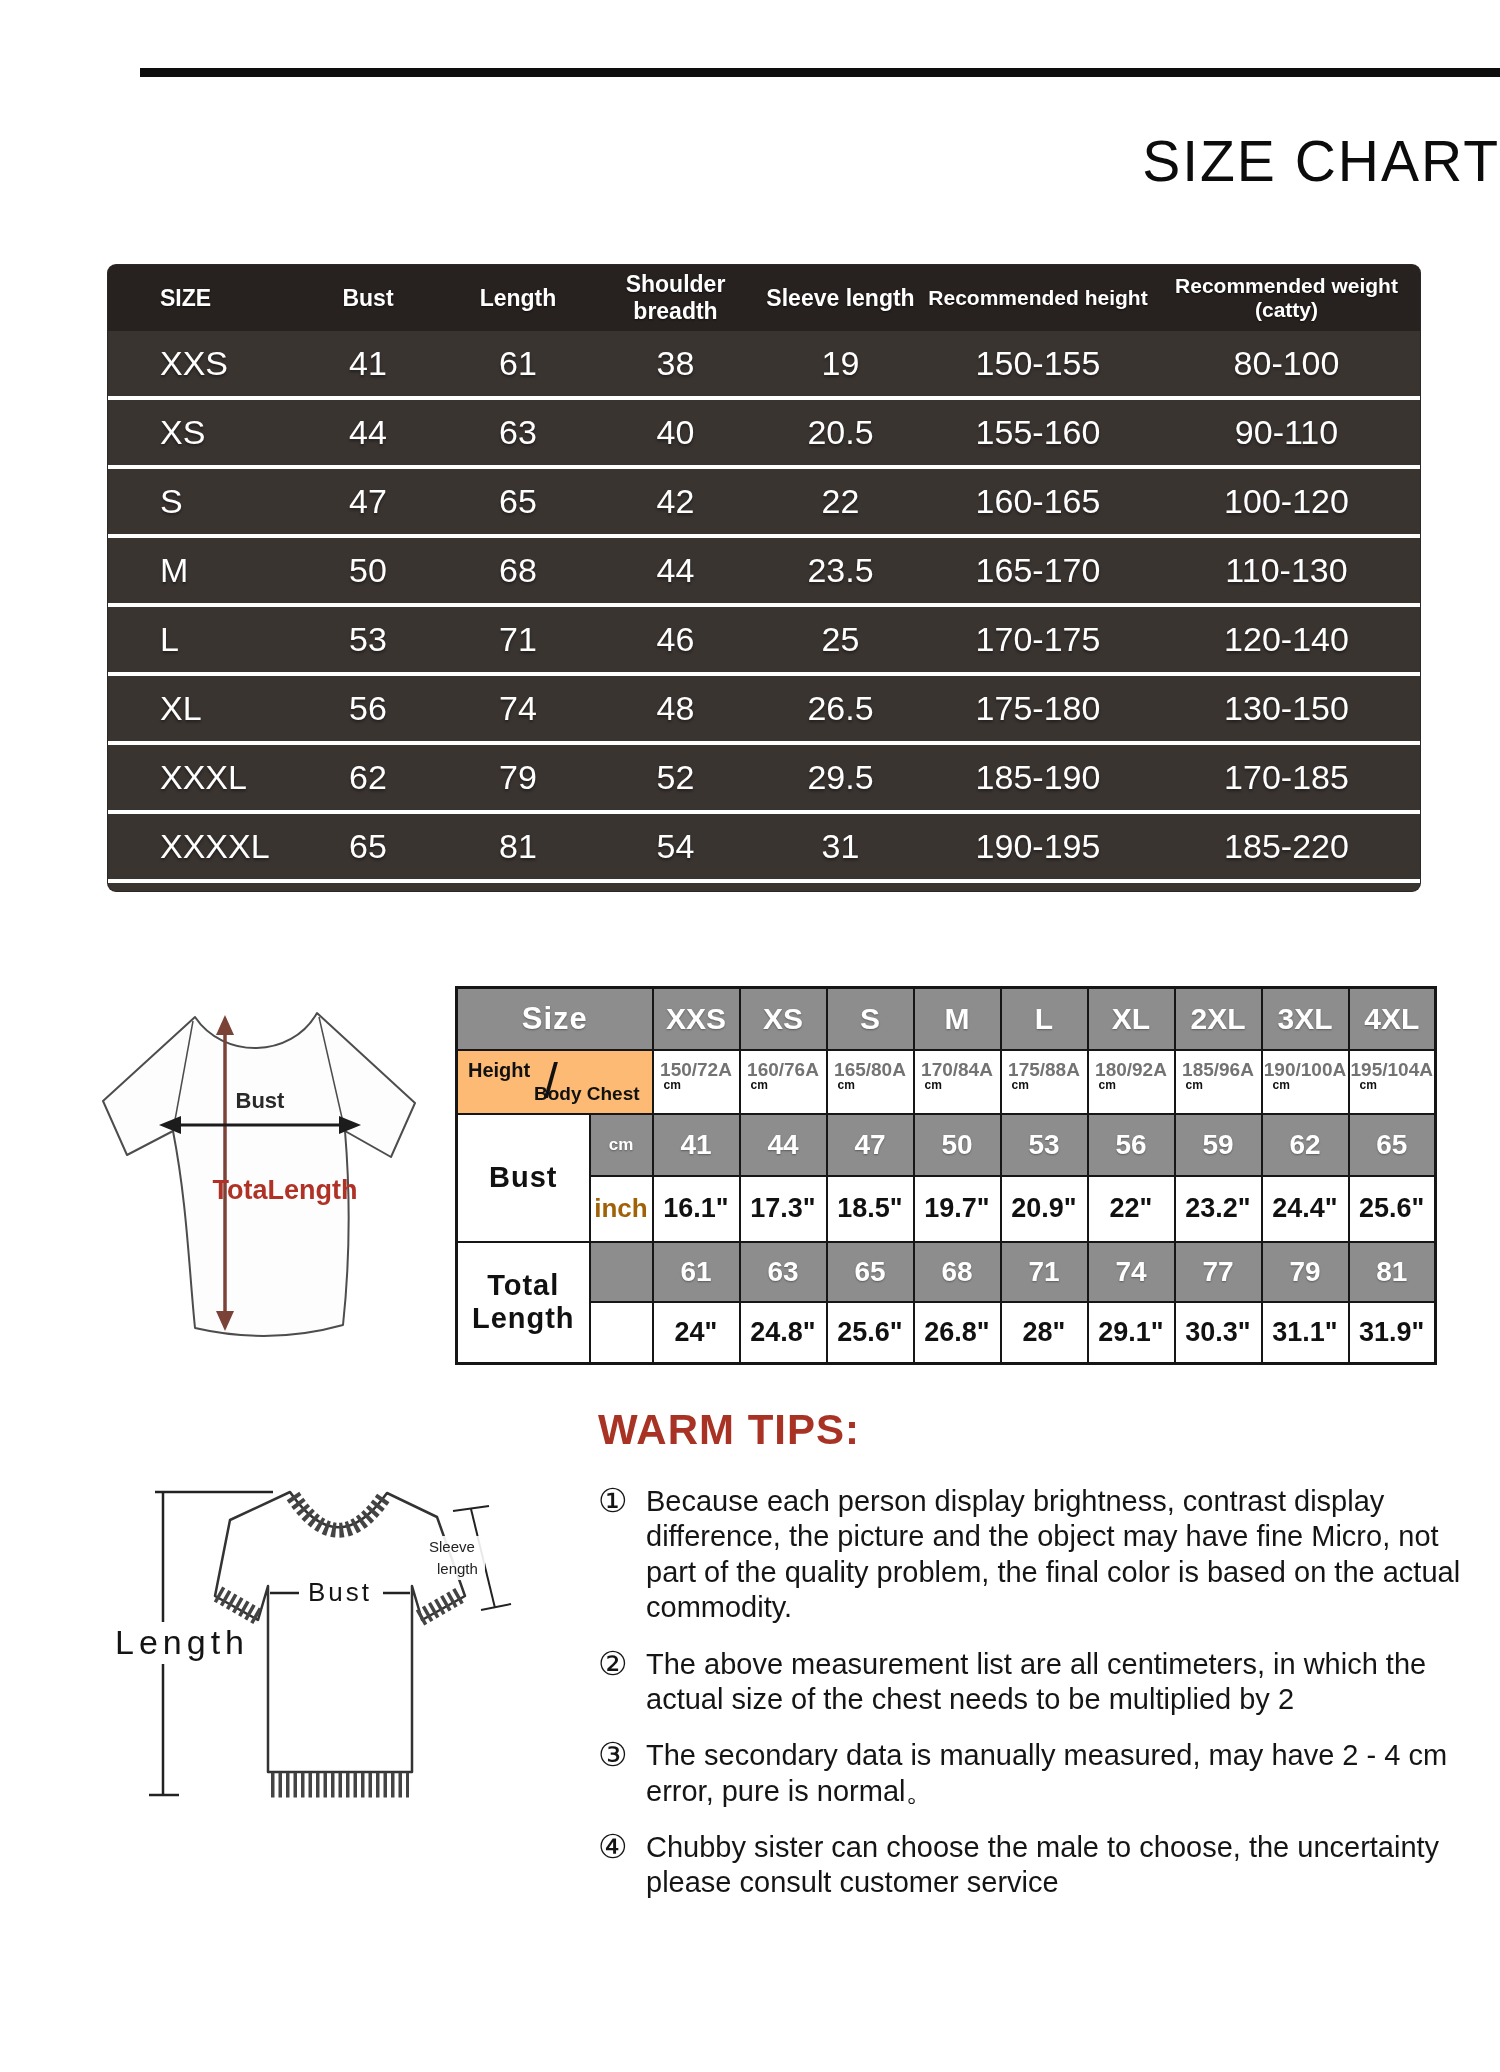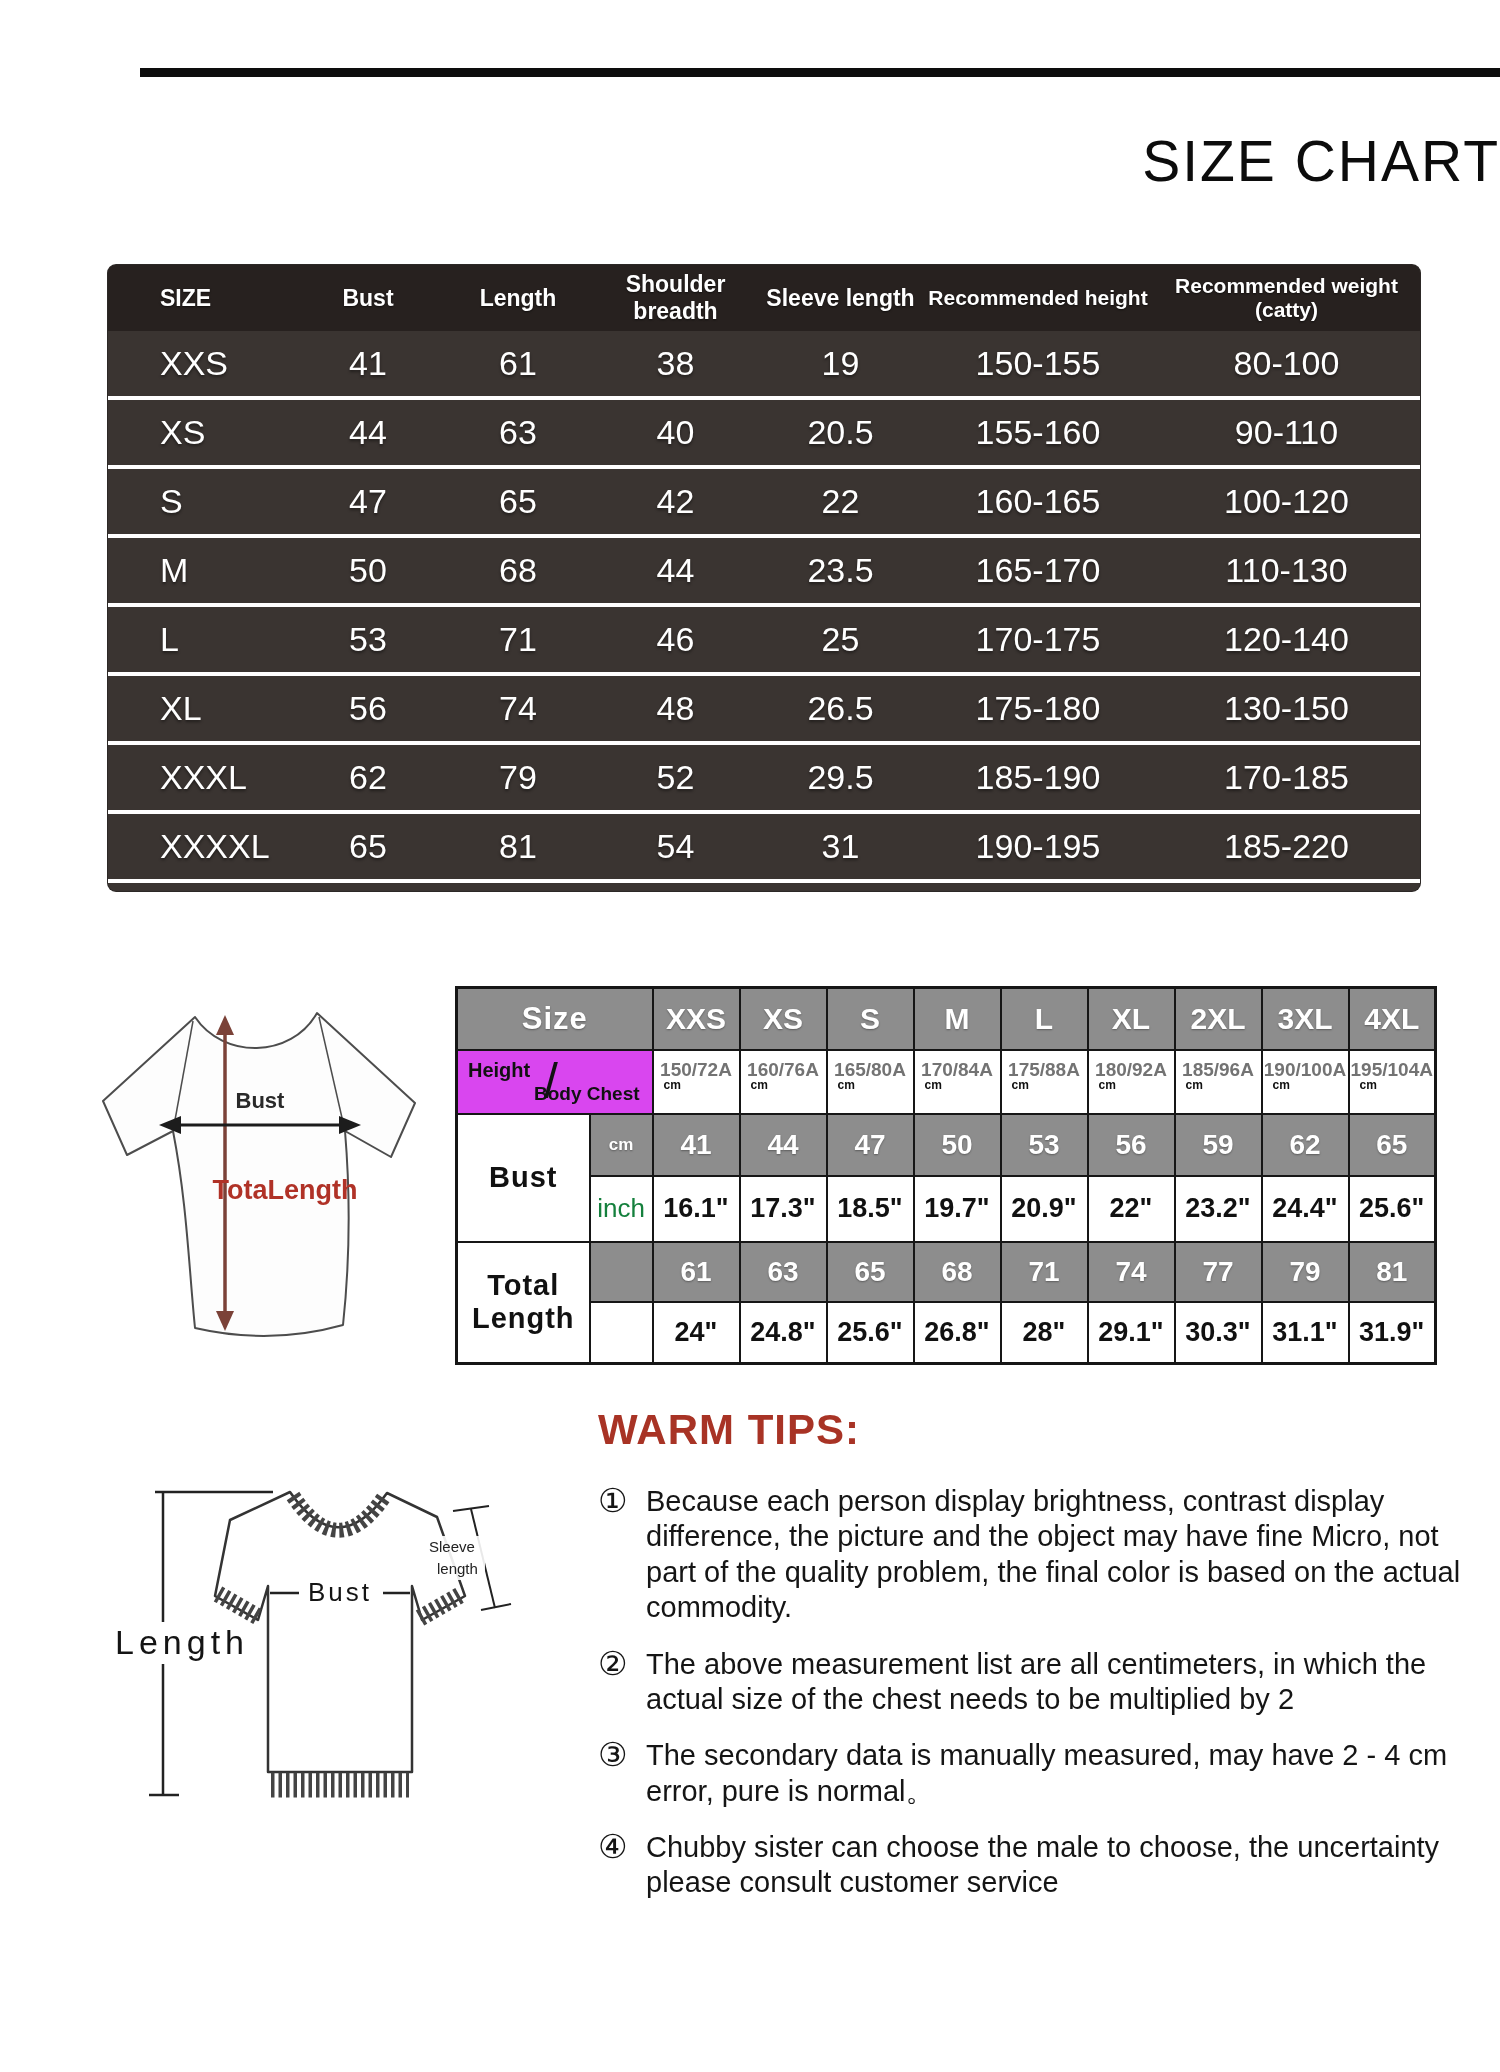--- a/index.html
+++ b/index.html
@@ -23,30 +23,30 @@
                 border-bottom:4px solid #fff;text-shadow:0 2px 3px rgba(0,0,0,.45);}
   table.dark td:first-child{text-align:left;padding-left:52px;}
 
   
   table.detail{position:absolute;left:455px;top:986px;border-collapse:collapse;
                table-layout:fixed;background:#fff;border:3px solid #161616;}
   table.detail td{border:2px solid #161616;text-align:center;padding:0;overflow:hidden;}
   .g{background:#8d8d8d;color:#fff;font-weight:bold;text-shadow:0 1px 2px rgba(0,0,0,.35);}
   .size-hd{font-size:31px;letter-spacing:1px;}
   .size-col{font-size:30px;}
-  .hlabel{position:relative;background:#d946ef;}
+  .hlabel{position:relative;background:#fdba74;}
   .hlabel .ht{position:absolute;left:10px;top:8px;font-size:20px;font-weight:bold;color:#111;}
   .hlabel .hs{position:absolute;left:86px;top:0px;font-size:50px;font-weight:400;color:#111;line-height:60px;}
   .hlabel .hb{position:absolute;left:76px;top:32px;font-size:19px;font-weight:bold;color:#111;}
   .hcell{vertical-align:top;}
   .hv{font-size:19px;font-weight:bold;color:#737373;line-height:1.05;margin-top:9px;}
   .hu{font-size:12px;font-weight:bold;color:#111;text-align:left;margin-left:10px;line-height:1.1;}
   .rowlbl{font-size:29px;font-weight:bold;color:#111;letter-spacing:1px;}
   .sub-cm{font-size:17px;}
-  .sub-inch{font-size:26px;font-weight:normal;color:#15803d;}
+  .sub-inch{font-size:26px;font-weight:bold;color:#a16207;}
   .cmval{font-size:28px;}
   .inval{font-size:27px;font-weight:bold;color:#111;}
 
   
   .tips{position:absolute;left:598px;top:1406px;width:882px;}
   .tips h2{color:#a83325;font-size:42px;margin:0 0 30px 0;letter-spacing:1px;font-weight:bold;}
   .tip{display:flex;gap:12px;margin-bottom:21px;color:#151515;}
   .tip .n{font-size:33px;line-height:1.05;flex:0 0 36px;font-weight:400;}
   .tip .t{font-size:29px;line-height:1.22;}
 

